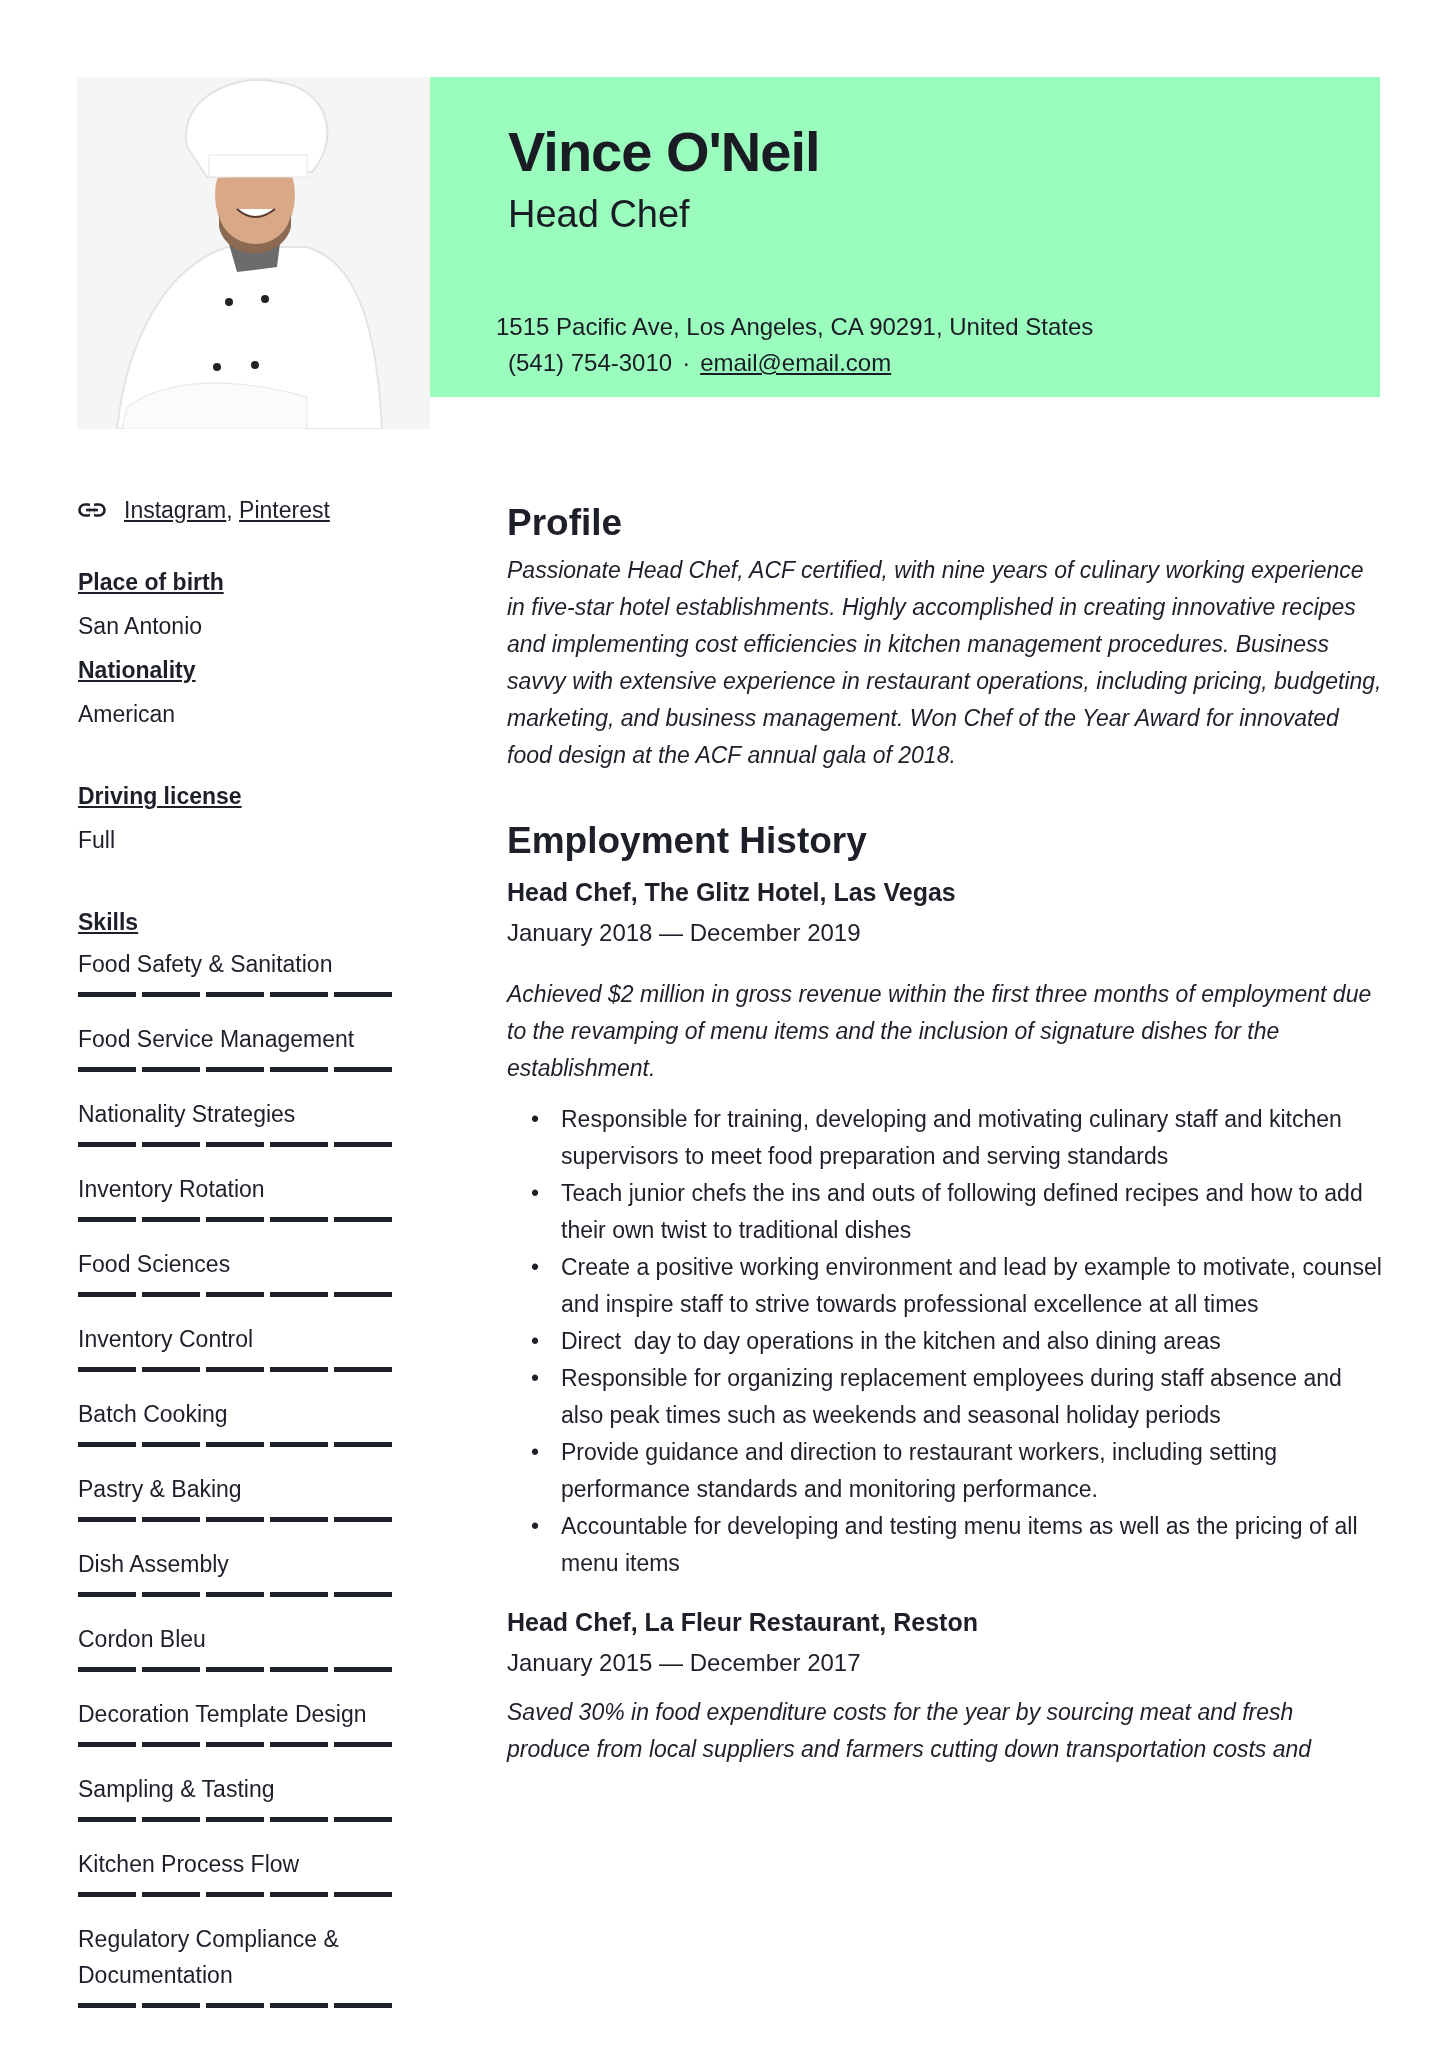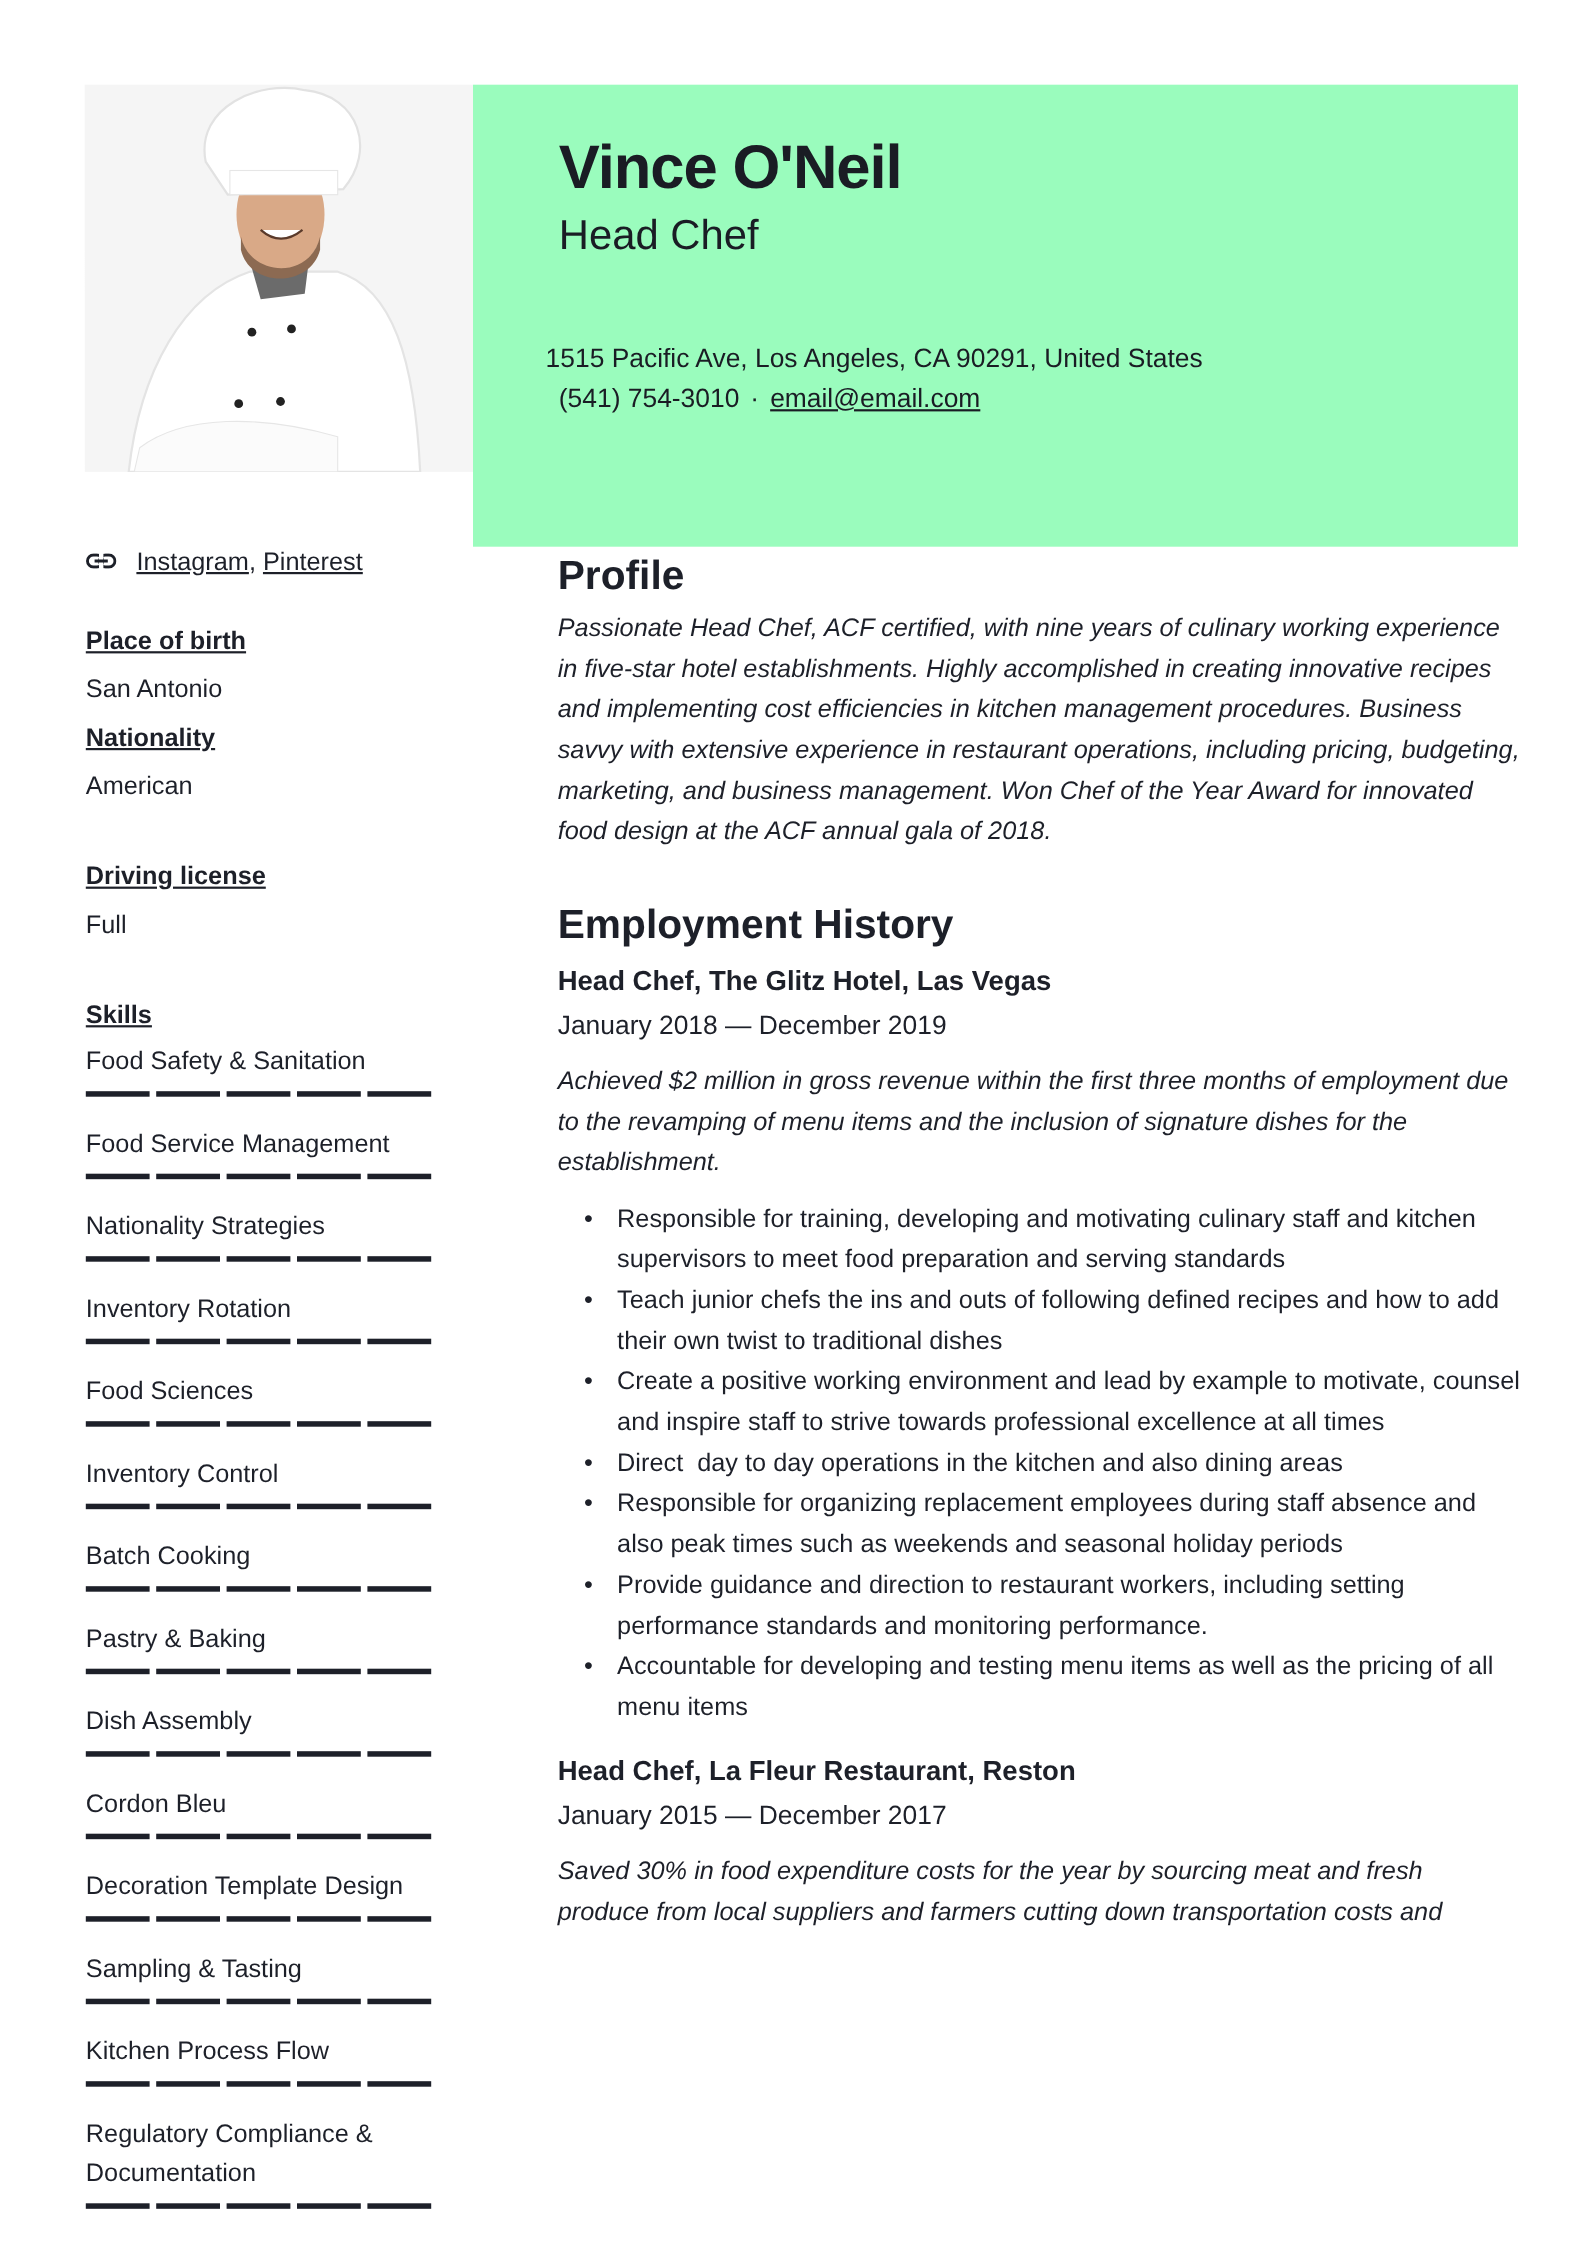--- a/index.html
+++ b/index.html
@@ -5,21 +5,21 @@
   * { box-sizing: border-box; margin: 0; padding: 0; }
   html, body { width: 1448px; height: 2048px; background: #ffffff; overflow: hidden; }
   body { position: relative; font-family: "Liberation Sans", "DejaVu Sans", sans-serif; color: #1d2029; }
 
   .photo {
     position: absolute; left: 77px; top: 77px; width: 353px; height: 352px;
     background: linear-gradient(180deg, #f4f4f4 0%, #fafafa 100%);
     overflow: hidden;
   }
   .header {
-    position: absolute; left: 430px; top: 77px; width: 950px; height: 420px;
+    position: absolute; left: 430px; top: 77px; width: 950px; height: 320px;
     background: #9afcbd;
   }
   .name { position: absolute; left: 78px; top: 42px; font-size: 56px; font-weight: 700; letter-spacing: -1px; color: #1a1c24; }
   .role { position: absolute; left: 78px; top: 116px; font-size: 38px; color: #1a1c24; }
   .addr { position: absolute; left: 66px; top: 236px; font-size: 24px; color: #1a1c24; }
   .contact { position: absolute; left: 78px; top: 272px; font-size: 24px; color: #1a1c24; }
   .contact .sep { margin: 0 10px; }
   .contact .email { text-decoration: underline; color: #1a1c24; }
 
   .side { position: absolute; left: 78px; top: 494px; width: 330px; }
@@ -251,21 +251,21 @@
 <div class="main">
   <div class="h2">Profile</div>
   <p class="italic" style="margin-top:4px">Passionate Head Chef, ACF certified, with nine years of culinary working experience in five-star hotel establishments. Highly accomplished in creating innovative recipes and implementing cost efficiencies in kitchen management procedures. Business savvy with extensive experience in restaurant operations, including pricing, budgeting, marketing, and business management. Won Chef of the Year Award for innovated food design at the ACF annual gala of 2018.</p>
 
   <div style="height:42px"></div>
   <div class="h2">Employment History</div>
 
   <div>
     <div class="job-title">Head Chef, The Glitz Hotel, Las Vegas</div>
     <div class="dates">January 2018 — December 2019</div>
-    <p class="italic" style="margin-top:10px">Achieved $2 million in gross revenue within the first three months of employment due to the revamping of menu items and the inclusion of signature dishes for the establishment.</p>
+    <p class="italic" style="margin-top:22px">Achieved $2 million in gross revenue within the first three months of employment due to the revamping of menu items and the inclusion of signature dishes for the establishment.</p>
     <ul class="bullets">
       <li>Responsible for training, developing and motivating culinary staff and kitchen supervisors to meet food preparation and serving standards</li>
       <li>Teach junior chefs the ins and outs of following defined recipes and how to add their own twist to traditional dishes</li>
       <li>Create a positive working environment and lead by example to motivate, counsel and inspire staff to strive towards professional excellence at all times</li>
       <li style="white-space:pre-wrap">Direct  day to day operations in the kitchen and also dining areas</li>
       <li>Responsible for organizing replacement employees during staff absence and also peak times such as weekends and seasonal holiday periods</li>
       <li>Provide guidance and direction to restaurant workers, including setting performance standards and monitoring performance.</li>
       <li>Accountable for developing and testing menu items as well as the pricing of all menu items</li>
     </ul>
   </div>

